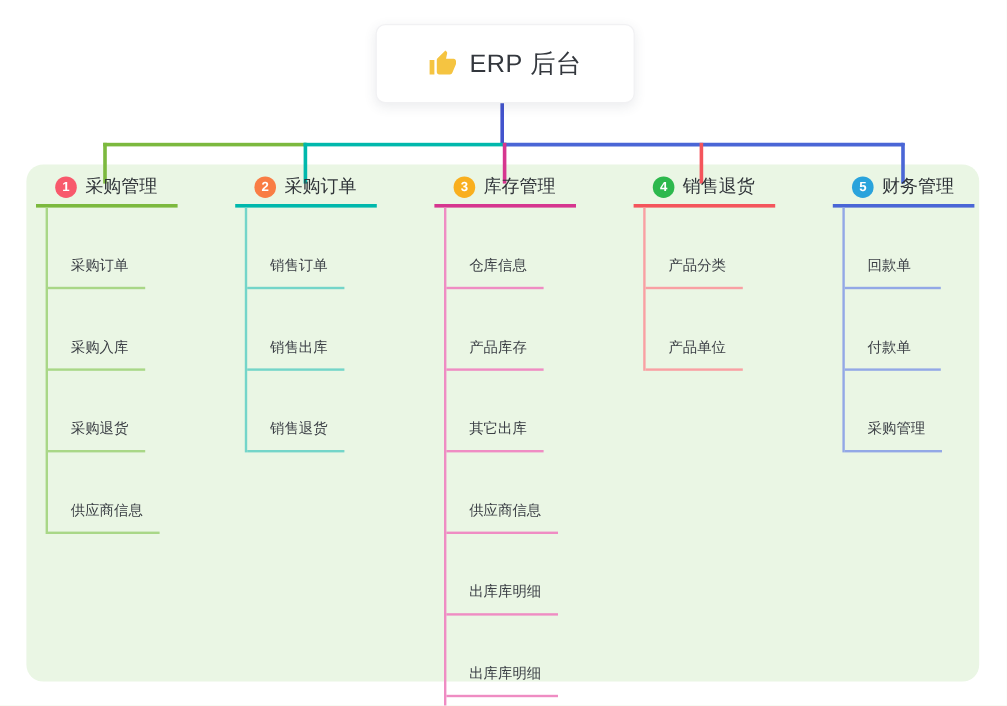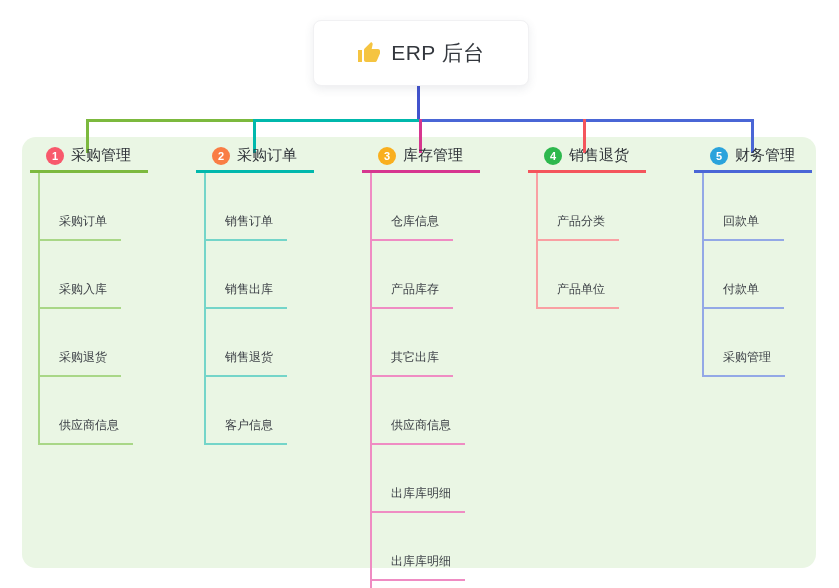--- a/index.html
+++ b/index.html
@@ -88,21 +88,20 @@
 
 <div class="branch b2" style="--c: #00b8ac; --cl: #74d5c9; --badge: #f97d45;">
   <div class="branch-header" style="--c: #00b8ac; --cl: #74d5c9; --badge: #f97d45;">
     <span class="badge" style="--c: #00b8ac; --cl: #74d5c9; --badge: #f97d45;">2</span>
     <span class="branch-label">采购订单</span>
   </div>
   <div class="children" style="--c: #00b8ac; --cl: #74d5c9; --badge: #f97d45;">
     <div class="child" style="--c: #00b8ac; --cl: #74d5c9; --badge: #f97d45;">销售订单</div>
     <div class="child" style="--c: #00b8ac; --cl: #74d5c9; --badge: #f97d45;">销售出库</div>
     <div class="child" style="--c: #00b8ac; --cl: #74d5c9; --badge: #f97d45;">销售退货</div>
-    <div class="child" style="--c: #00b8ac; --cl: #74d5c9; --badge: #f97d45;">客户信息</div>
   </div>
 </div>
 
 <div class="branch b3" style="--c: #d6368f; --cl: #ef8cc3; --badge: #f9af1e;">
   <div class="branch-header" style="--c: #d6368f; --cl: #ef8cc3; --badge: #f9af1e;">
     <span class="badge" style="--c: #d6368f; --cl: #ef8cc3; --badge: #f9af1e;">3</span>
     <span class="branch-label">库存管理</span>
   </div>
   <div class="children" style="--c: #d6368f; --cl: #ef8cc3; --badge: #f9af1e;">
     <div class="child" style="--c: #d6368f; --cl: #ef8cc3; --badge: #f9af1e;">仓库信息</div>

